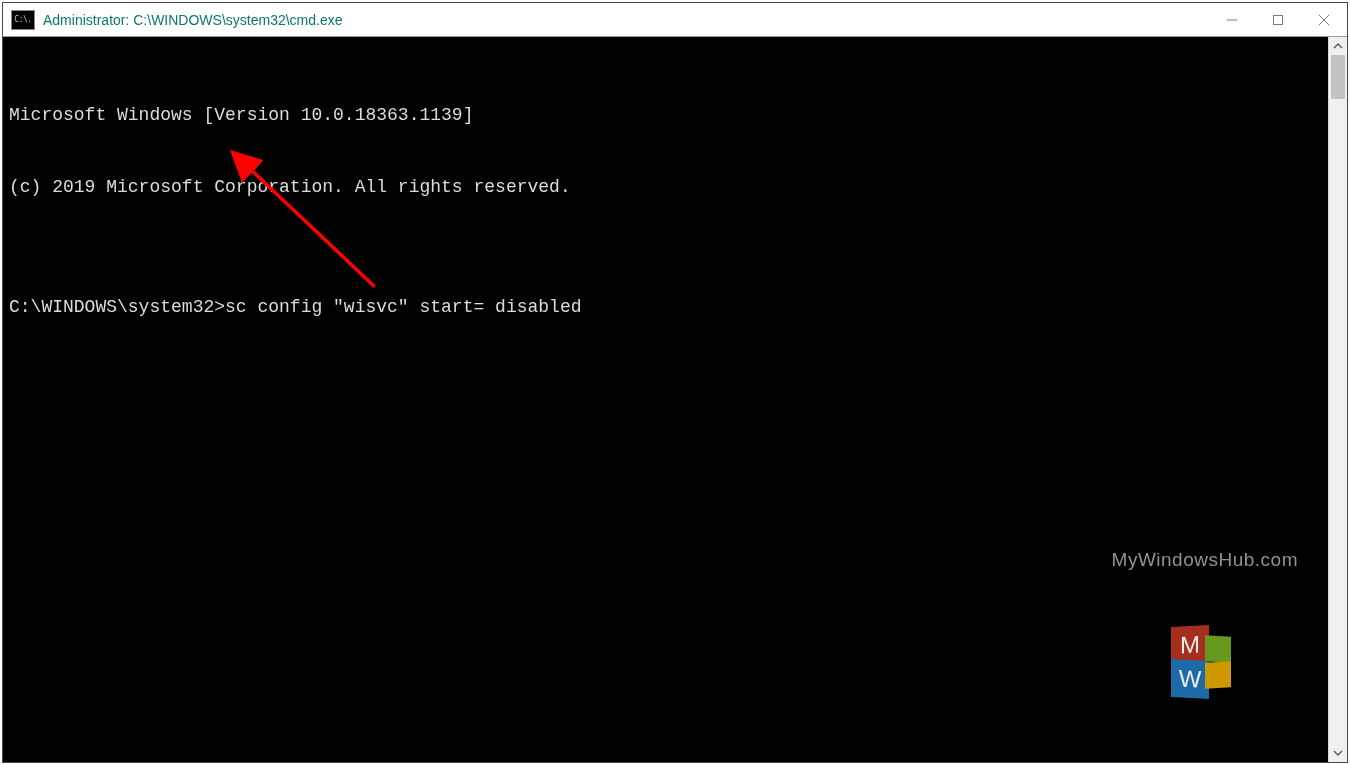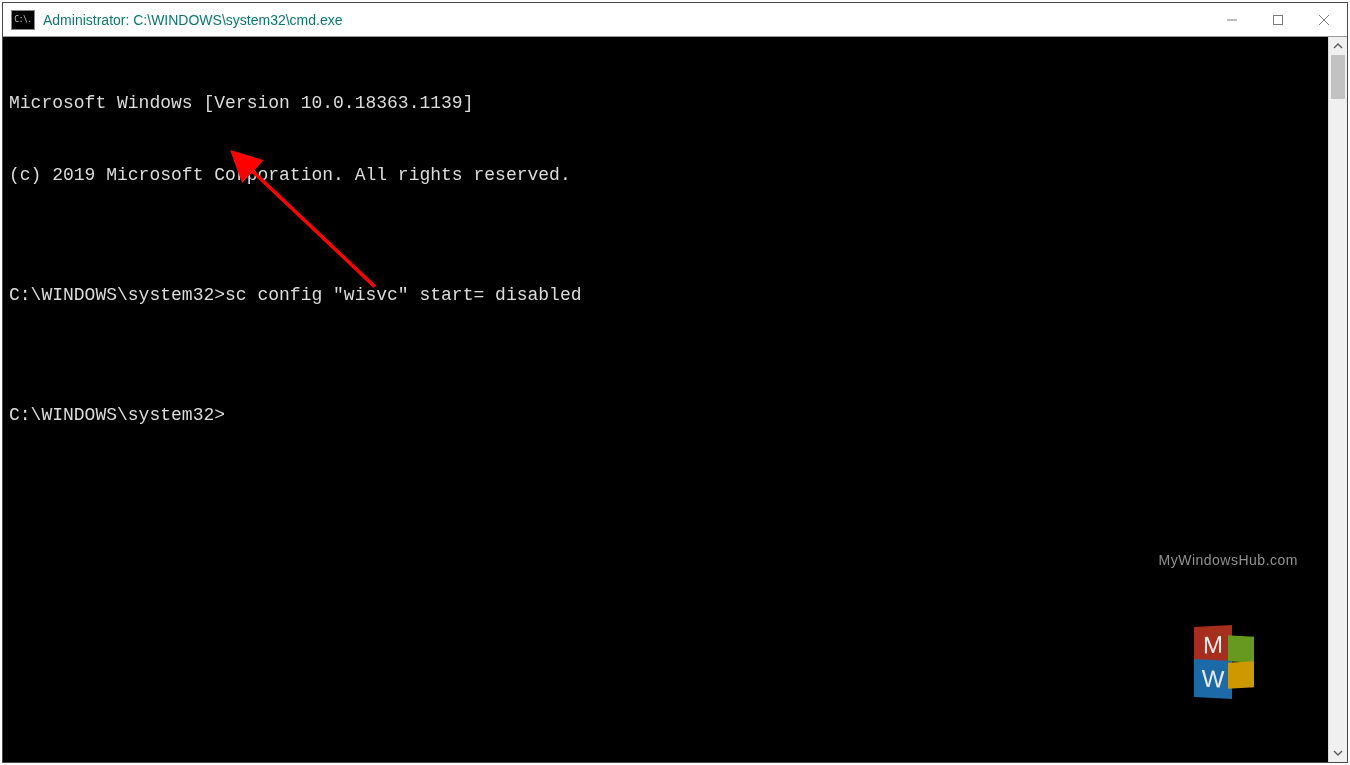--- a/index.html
+++ b/index.html
@@ -73,21 +73,21 @@
     min-height: 0;
     position: relative;
   }
   .terminal {
     flex: 1 1 auto;
     background: #000;
     color: #dcdcdc;
     font-family: Consolas, "Courier New", monospace;
     font-size: 18px;
     line-height: 24px;
-    padding: 6px 4px 4px 6px;
+    padding: 18px 4px 4px 6px;
     white-space: pre;
     position: relative;
     overflow: hidden;
   }
   .terminal .line { display: block; }
 
   .scrollbar {
     width: 18px;
     background: #f0f0f0;
     display: flex;
@@ -127,21 +127,21 @@
     position: absolute;
     right: 30px;
     bottom: 20px;
     text-align: center;
     pointer-events: none;
     opacity: 0.92;
   }
   .watermark .txt {
     color: #9e9e9e;
     font-family: "Segoe UI Light", "Segoe UI", sans-serif;
-    font-size: 14px;
+    font-size: 19px;
     font-weight: 300;
     letter-spacing: 0.5px;
     margin-bottom: 6px;
   }
   .watermark .logo {
     position: relative;
     width: 68px;
     height: 68px;
     margin: 0 auto;
   }
@@ -191,21 +191,20 @@
     </div>
   </div>
 
   <div class="client">
     <div class="terminal">
       <span class="line">Microsoft Windows [Version 10.0.18363.1139]</span>
       <span class="line">(c) 2019 Microsoft Corporation. All rights reserved.</span>
       <span class="line"></span>
       <span class="line">C:\WINDOWS\system32&gt;sc config "wisvc" start= disabled</span>
       <span class="line"></span>
-      <span class="line">C:\WINDOWS\system32&gt;</span>
 
       <svg class="annot" viewBox="0 0 1326 726" preserveAspectRatio="none">
         <defs>
           <marker id="ah" markerWidth="9" markerHeight="9" refX="2" refY="4.5" orient="auto">
             <path d="M0,0 L9,4.5 L0,9 Z" fill="#ff0000"></path>
           </marker>
         </defs>
         <line x1="372" y1="250" x2="245" y2="130" stroke="#ff0000" stroke-width="3.5" marker-end="url(#ah)"></line>
       </svg>
 

